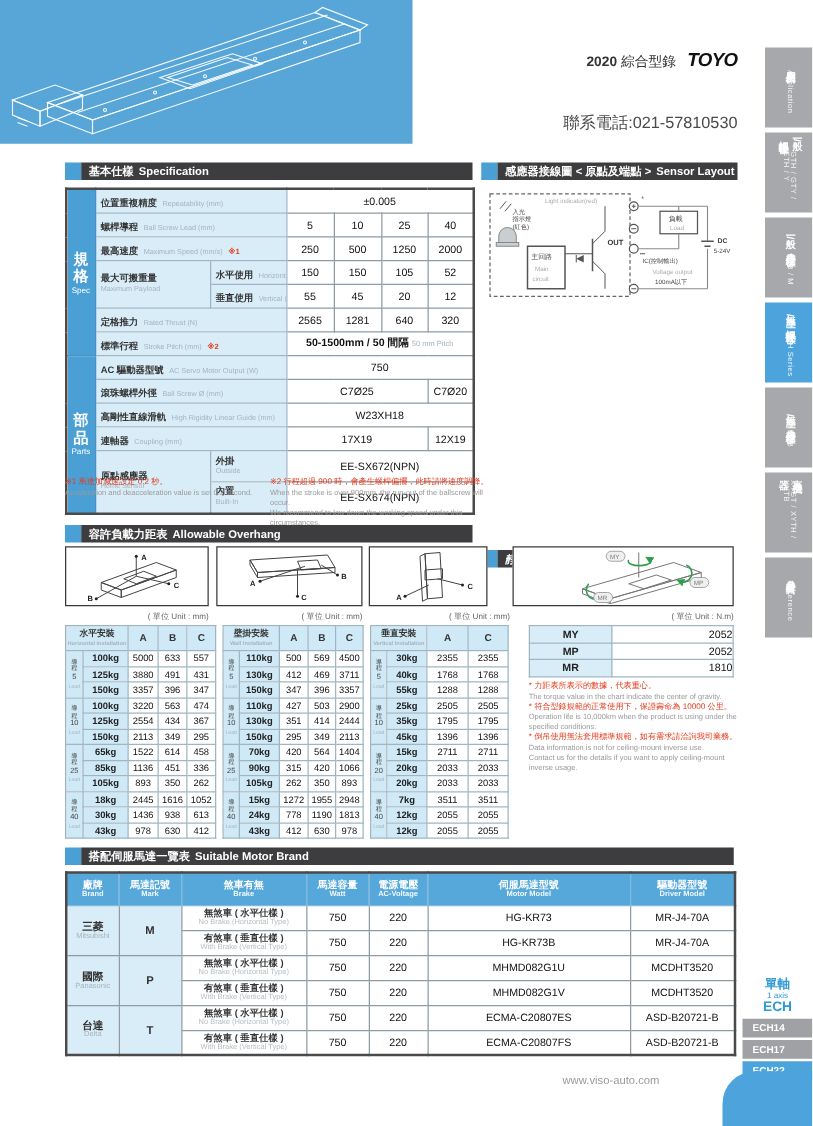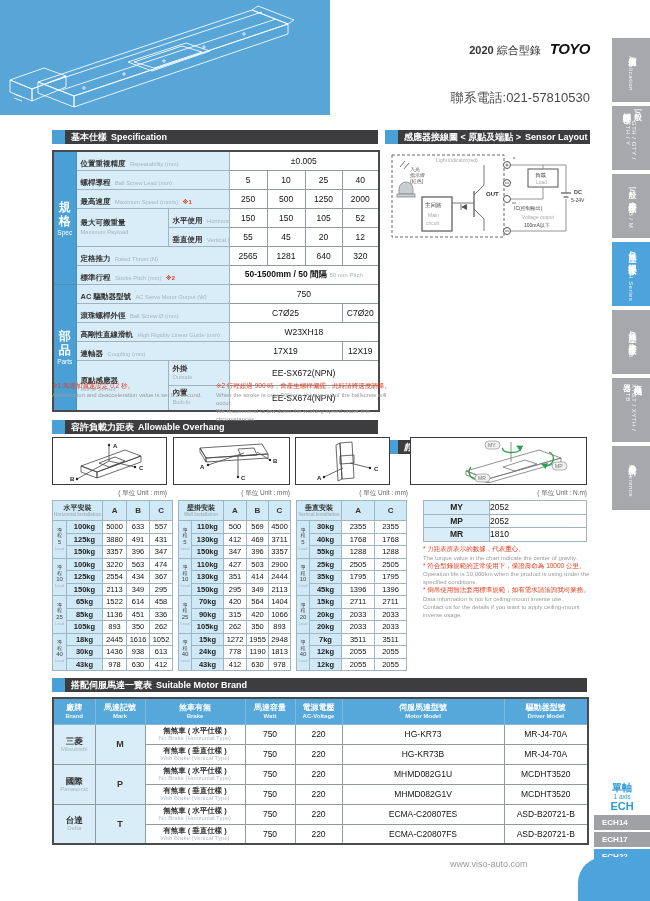--- a/index.html
+++ b/index.html
@@ -75,21 +75,21 @@
   .lead-wrap .lz{font-size:5px;line-height:5.5px;color:#444;}
   .lead-wrap .ln{font-size:6px;line-height:7px;color:#444;}
   .lead-wrap .le{font-size:4px;line-height:5px;color:#a4b4be;}
   .ov-kg{background:#cfe9f6;font-size:7.5px;font-weight:bold;color:#222;}
   .ov-val{background:#fff;font-size:7.5px;color:#111;}
 
   
   .mo{position:absolute;left:423px;top:500px;width:164px;border-collapse:collapse;table-layout:fixed;border:1.5px solid #4a4a4a;}
   .mo tr{height:13.5px;}
   .mo th{width:66px;background:#d9edf8;font-size:8.5px;font-weight:bold;color:#222;border:1px solid #9fb6c2;}
-  .mo td{background:#fff;font-size:8.5px;text-align:left;color:#111;border:1px solid #9fb6c2;}
+  .mo td{background:#fff;font-size:8.5px;text-align:right;color:#111;border:1px solid #9fb6c2;}
   .mo-notes{position:absolute;left:423px;top:545px;width:172px;}
 
   
   .motor{position:absolute;left:52px;top:697px;width:535px;border-collapse:collapse;table-layout:fixed;border:2px solid #4a4a4a;}
   .motor th{background:#56a8da;color:#fff;border:1px solid #7fb9dd;vertical-align:middle;}
   .motor thead tr{height:26px;text-align:center;}
   .motor tbody tr{height:20px;}
   .motor .th-zh{display:block;font-size:8px;font-weight:bold;line-height:10px;}
   .motor .th-en{display:block;font-size:6px;line-height:7px;opacity:.92;}
   .motor td{border:1px solid #8f9ba3;text-align:center;vertical-align:middle;overflow:hidden;white-space:nowrap;}

